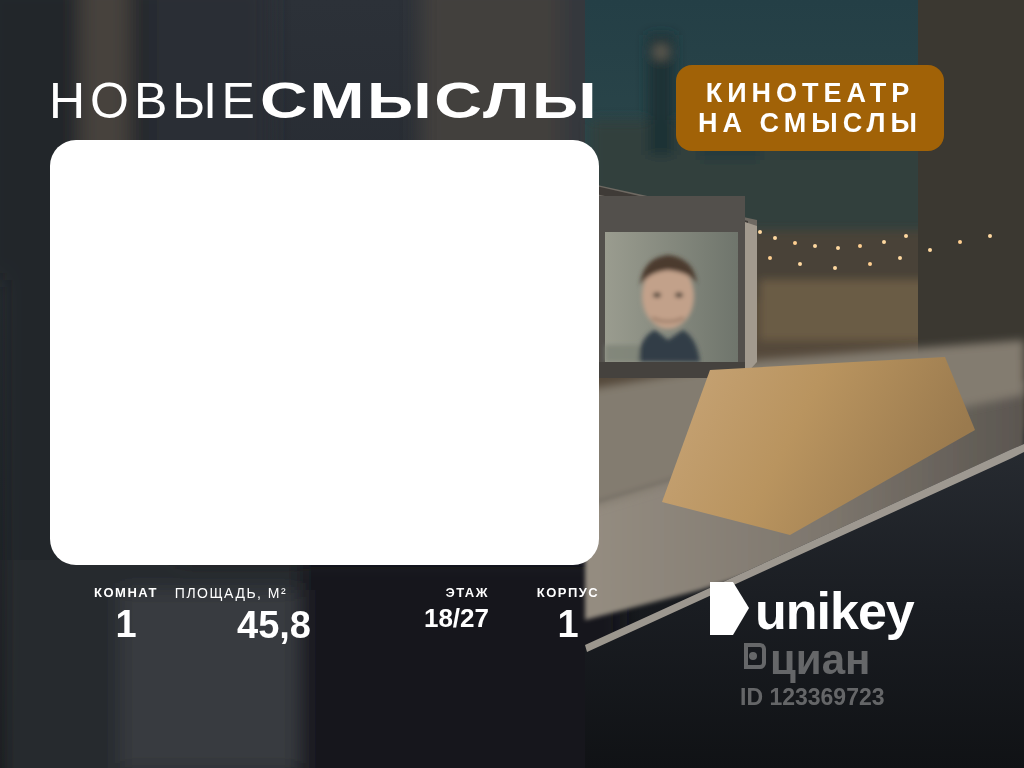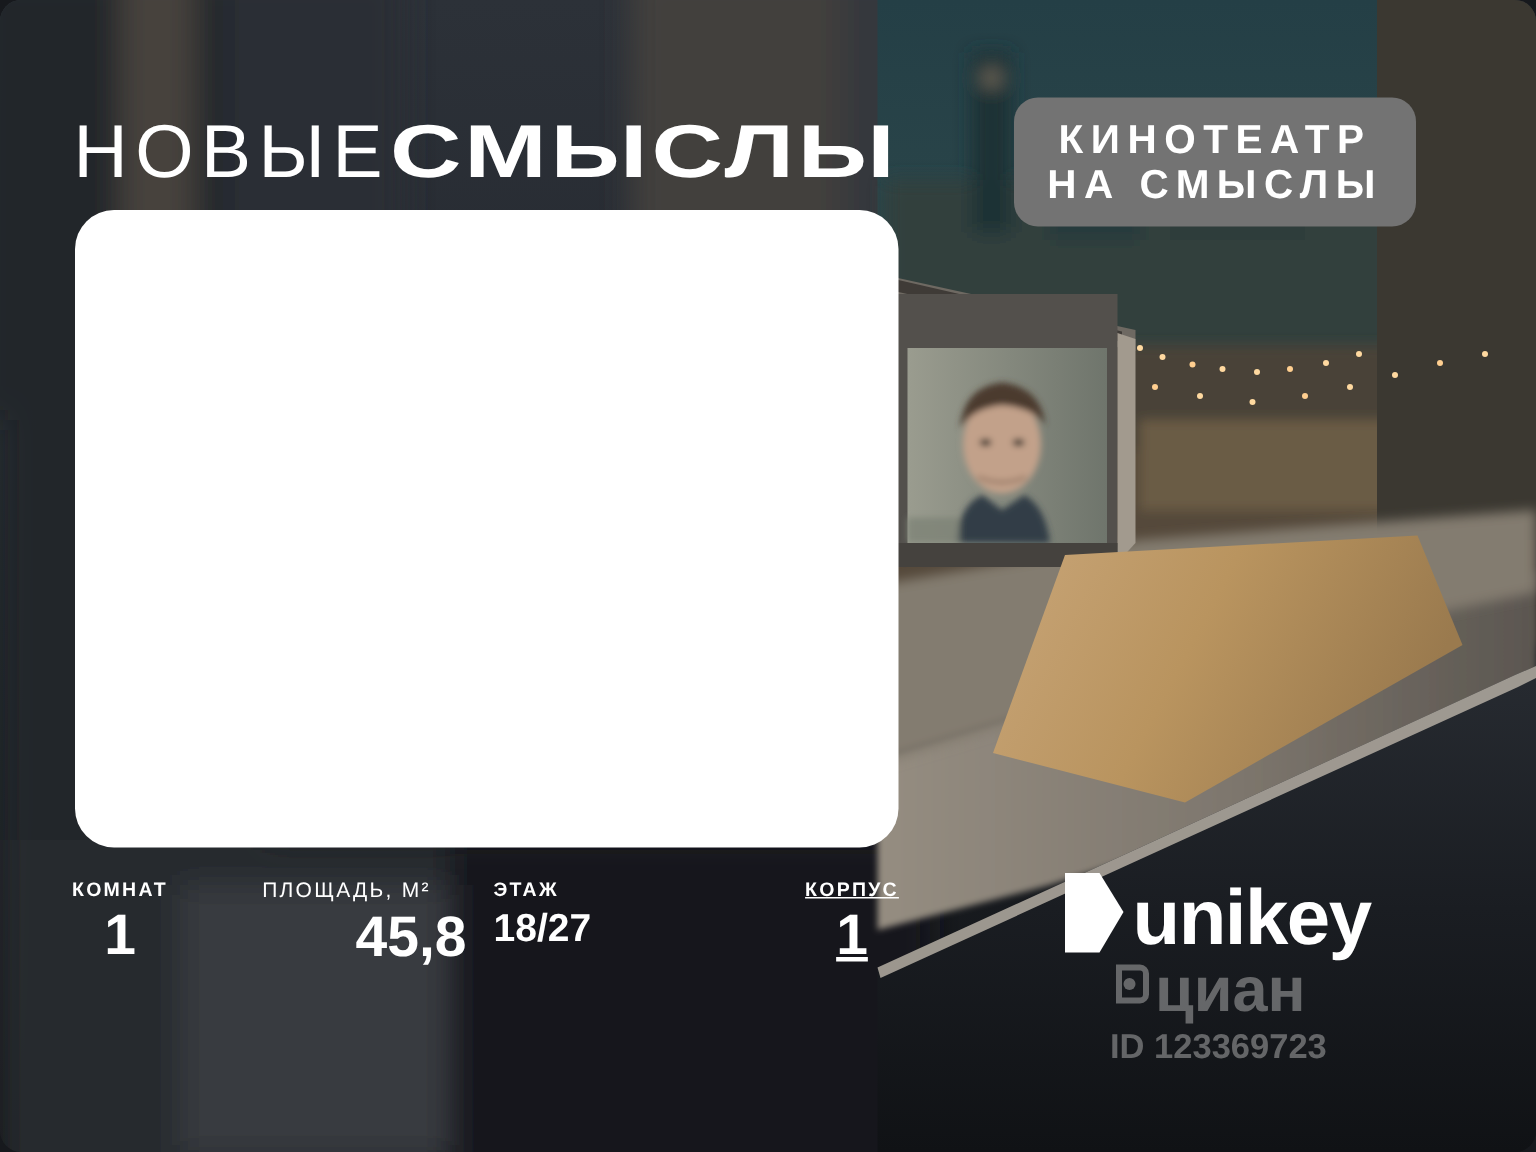--- a/index.html
+++ b/index.html
@@ -1,17 +1,17 @@
 <!DOCTYPE html>
 <html><head>
 <meta charset="utf-8">
 <style>
   html,body{margin:0;padding:0;background:#17191d;}
   #stage{position:relative;width:1024px;height:768px;overflow:hidden;background:#1b1e23;
-         font-family:"Liberation Sans", sans-serif;border-radius:14px;}
+         font-family:"Liberation Sans", sans-serif;}
   .abs{position:absolute;}
 </style>
 </head>
 <body>
 <div id="stage">
 
 <svg class="abs" style="left:0;top:0" width="1024" height="768" viewBox="0 0 1024 768">
   <defs>
     <filter id="b2" x="-20%" y="-20%" width="140%" height="140%">
           <feGaussianBlur stdDeviation="2"></feGaussianBlur>
@@ -148,39 +148,39 @@
     <polygon points="1010,450 1024,444 1024,452 1012,458 762,572 587,652 585,645 760,565" fill="#b4ada2" opacity="0.85"></polygon>
   </g>
 
   <rect x="50" y="140" width="549" height="425" rx="26" fill="#ffffff"></rect>
 </svg>
 
 <div class="abs" style="left:49px;top:72px;color:#fff;font-size:50px;white-space:nowrap;">
   <span style="font-weight:400;letter-spacing:5px;">НОВЫЕ</span><span style="font-weight:bold;letter-spacing:2px;display:inline-block;transform:scaleX(1.32);transform-origin:0 50%;">СМЫСЛЫ</span>
 </div>
 
-<div class="abs" style="left:676px;top:65px;width:268px;height:86px;border-radius:16px;background:#737373;
+<div class="abs" style="left:676px;top:65px;width:268px;height:86px;border-radius:16px;background:#a16207;
   display:flex;flex-direction:column;align-items:center;justify-content:center;color:#fff;font-weight:bold;font-size:27px;letter-spacing:5px;line-height:30px;">
   <div>КИНОТЕАТР</div>
       <div>НА СМЫСЛЫ</div>
 </div>
 
-<div class="abs" style="left:0;top:585px;width:160px;text-align:center;color:#fff;">
+<div class="abs" style="left:0;top:585px;width:160px;text-align:center;color:#fff;padding-left:46px;">
   <div style="font-size:13px;font-weight:bold;letter-spacing:1.5px;">КОМНАТ</div>
   <div style="font-size:38px;font-weight:bold;margin-top:3px;">1</div>
 </div>
 <div class="abs" style="left:151px;top:585px;width:160px;text-align:center;color:#fff;">
   <div style="font-size:14px;font-weight:normal;letter-spacing:1.5px;">ПЛОЩАДЬ, М²</div>
   <div style="font-size:38px;font-weight:bold;margin-top:3px;text-align:right;">45,8</div>
 </div>
-<div class="abs" style="left:329px;top:585px;width:160px;text-align:left;color:#fff;">
+<div class="abs" style="left:329px;top:585px;width:160px;text-align:right;color:#fff;">
   <div style="font-size:13px;font-weight:bold;letter-spacing:1.5px;">ЭТАЖ</div>
   <div style="font-size:26px;font-weight:bold;margin-top:3px;">18/27</div>
 </div>
-<div class="abs" style="left:488px;top:585px;width:160px;text-align:center;color:#fff;text-decoration:underline;">
+<div class="abs" style="left:488px;top:585px;width:160px;text-align:center;color:#fff;">
   <div style="font-size:13px;font-weight:bold;letter-spacing:1.5px;">КОРПУС</div>
   <div style="font-size:38px;font-weight:bold;margin-top:3px;">1</div>
 </div>
 
 <svg class="abs" style="left:705px;top:575px" width="230" height="70" viewBox="0 0 230 70">
   <polygon points="5,7 28,7 44,33 28,60 5,60" fill="#ffffff"></polygon>
   <text x="50" y="54" font-family="Liberation Sans, sans-serif" font-weight="bold" font-size="52" fill="#ffffff" letter-spacing="-1">unikey</text>
 </svg>
 
 <div class="abs" style="left:740px;top:636px;color:#a7a7a7;opacity:0.55;">

